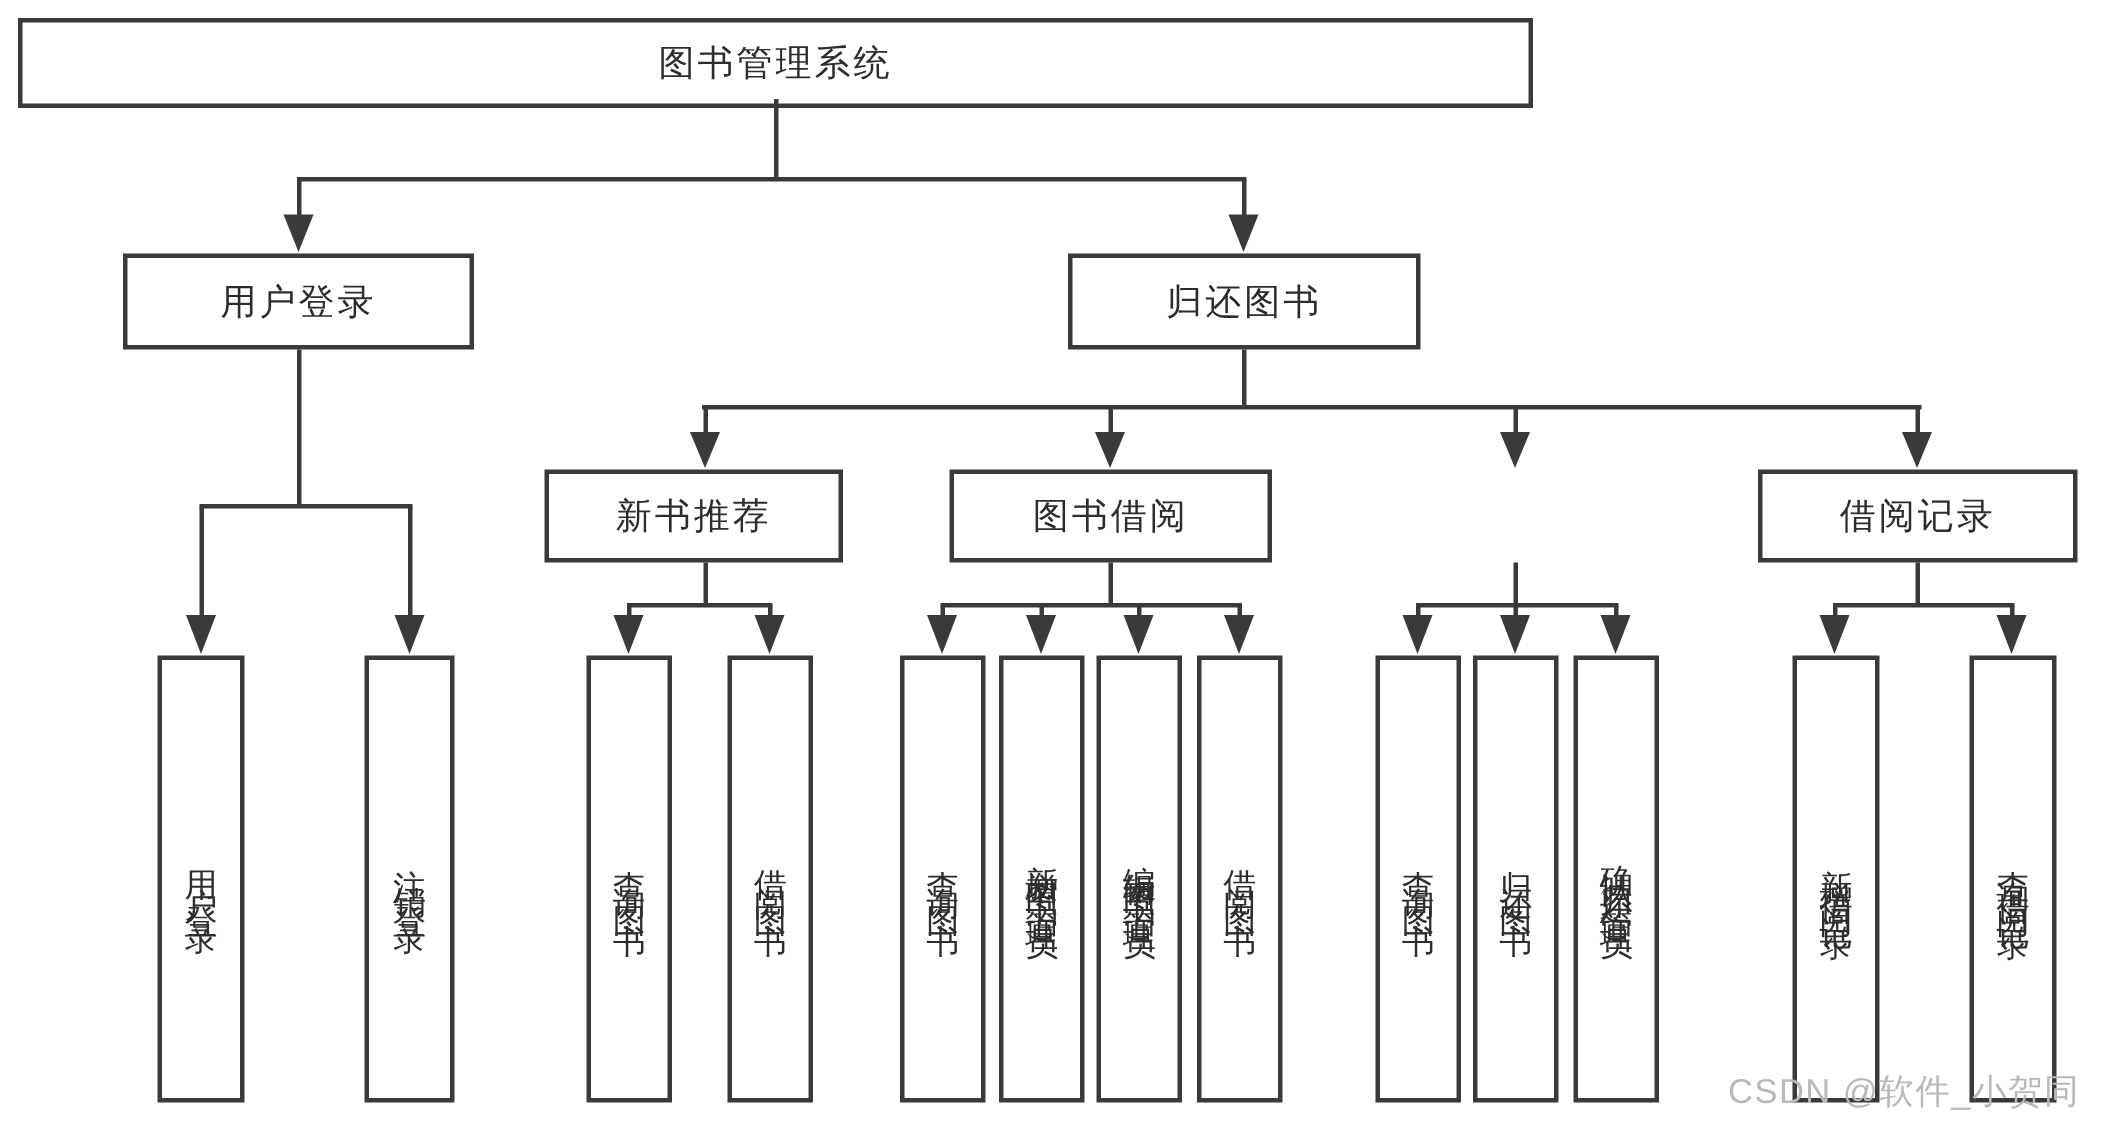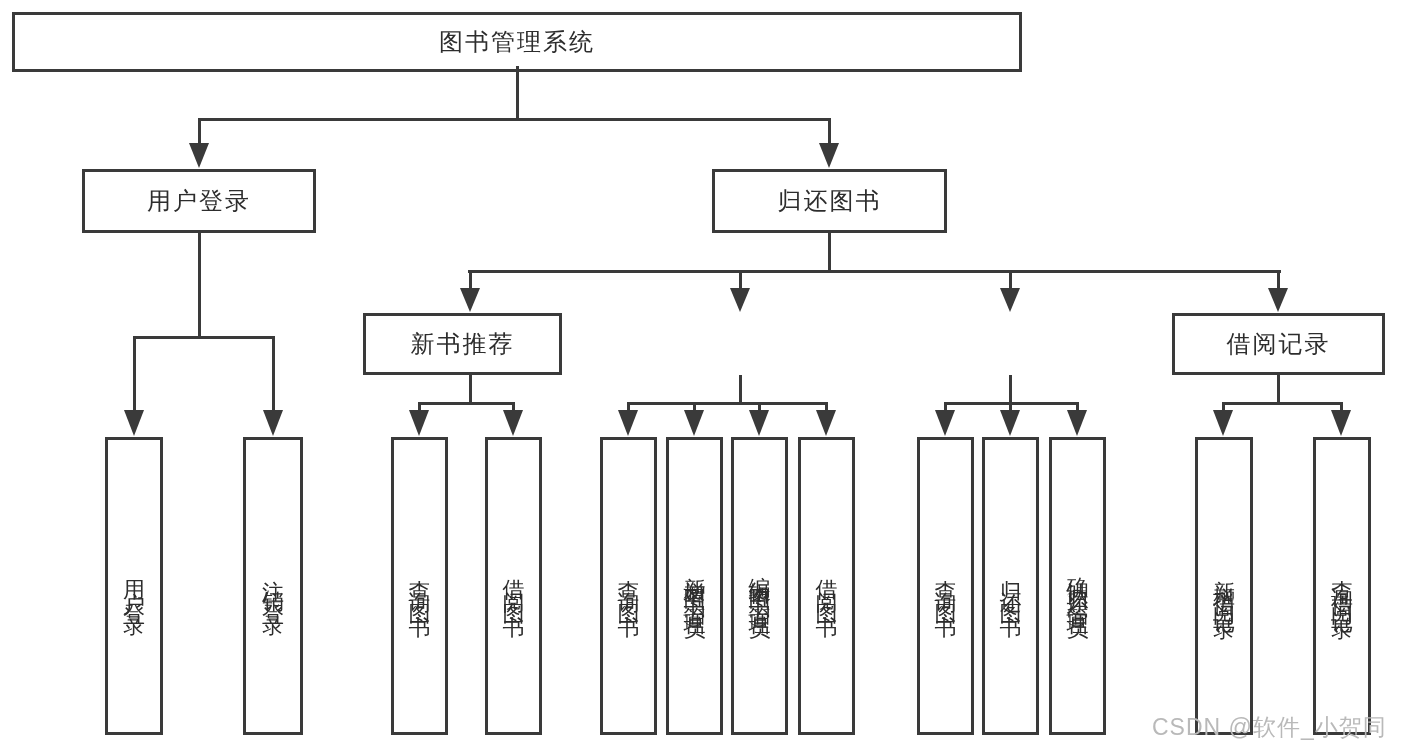--- a/index.html
+++ b/index.html
@@ -64,20 +64,21 @@
   <div class="vl" style="left:469px;top:272px;height:16px"></div>
   <div class="ar m" style="left:460px;top:288px"></div>
   <div class="vl" style="left:739px;top:272px;height:16px"></div>
   <div class="ar m" style="left:730px;top:288px"></div>
   <div class="vl" style="left:1009px;top:272px;height:16px"></div>
   <div class="ar m" style="left:1000px;top:288px"></div>
   <div class="vl" style="left:1277px;top:272px;height:16px"></div>
   <div class="ar m" style="left:1268px;top:288px"></div>
 
   <div class="box h" style="left:363px;top:313px;width:199px;height:62px">新书推荐</div>
+  <div class="box h" style="left:633px;top:313px;width:215px;height:62px">图书借阅</div>
   <div class="box h" style="left:1172px;top:313px;width:213px;height:62px">借阅记录</div>
 
   <div class="vl" style="left:469px;top:375px;height:29px"></div>
   <div class="hl" style="left:418px;top:402px;width:97px"></div>
   <div class="vl" style="left:418px;top:404px;height:8px"></div>
   <div class="ar" style="left:409px;top:410px"></div>
   <div class="vl" style="left:512px;top:404px;height:8px"></div>
   <div class="ar" style="left:503px;top:410px"></div>
 
   <div class="vl" style="left:739px;top:375px;height:29px"></div>

